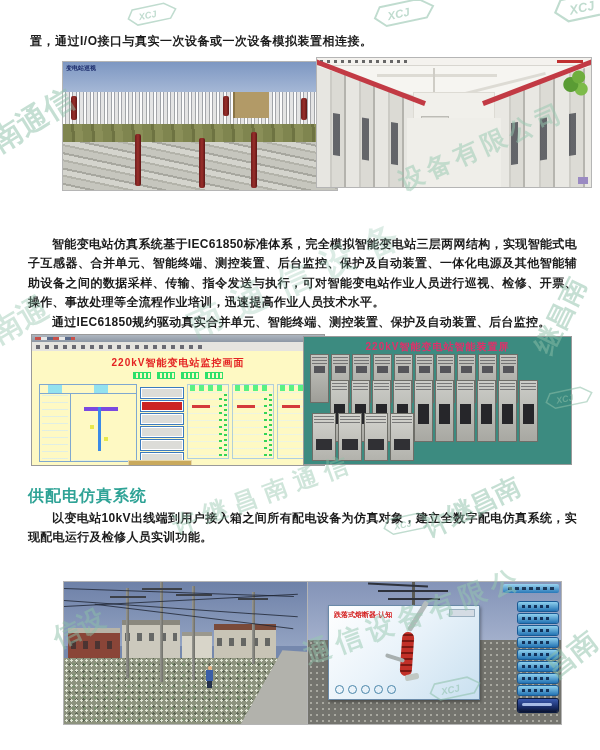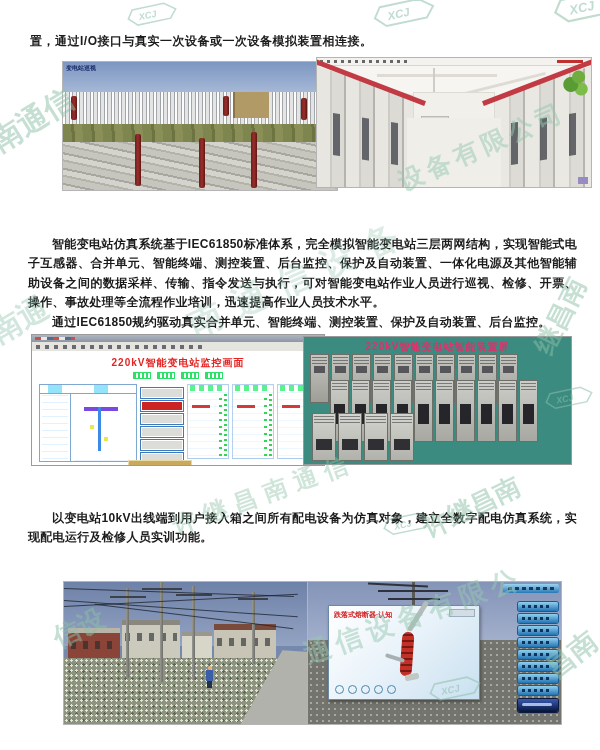--- a/index.html
+++ b/index.html
@@ -111,21 +111,21 @@
   .img3{left:31px;top:334px;width:257px;height:130px;background:#1164b2;border:1px solid #9a9a9a;}
   .img3 .wtitle{position:absolute;left:0;top:0;right:0;height:7px;
      background:linear-gradient(#aeb6c0,#8d97a4);}
   .img3 .wtitle i{position:absolute;left:3px;top:2px;width:40px;height:3px;
      background:repeating-linear-gradient(90deg,#c8504a 0 6px,#e8e8e8 6px 12px,#5a6a8a 12px 18px);}
   .img3 .wtitle b{position:absolute;right:3px;top:2px;width:12px;height:3px;background:#b44;}
   .img3 .wtool{position:absolute;left:0;top:7px;right:0;height:9px;background:#e6e4df;
      border-bottom:1px solid #c5c3be;}
   .img3 .wtool i{position:absolute;left:4px;top:3px;width:170px;height:4px;
      background:repeating-linear-gradient(90deg,#6a6a72 0 4px,transparent 4px 9px);}
-  .img3 .canvas{position:absolute;left:0;top:16px;right:0;bottom:0;background:#ffffff;}
+  .img3 .canvas{position:absolute;left:0;top:16px;right:0;bottom:0;background:#fef9c3;}
   .img3 .rtitle{position:absolute;left:0;right:0;top:5px;text-align:center;font-size:10px;
      font-weight:bold;color:#e42222;filter:blur(.6px);letter-spacing:1px;}
   .img3 .gsub{position:absolute;left:0;right:0;top:21px;display:flex;justify-content:center;gap:6px;}
   .img3 .gsub i{width:16px;height:5px;border:1px solid #2de06a;
      background:repeating-linear-gradient(90deg,#2de06a 0 2px,transparent 2px 4px);}
   .img3 .ltable{position:absolute;left:7px;top:33px;width:96px;height:76px;
      border:1px solid #7fa8d0;}
   .img3 .ltable .hd{height:8px;border-bottom:1px solid #7fa8d0;
      background:repeating-linear-gradient(90deg,transparent 0 8px,rgba(120,220,250,.8) 8px 22px,transparent 22px 46px);}
   .img3 .ltable .vline{position:absolute;left:30px;top:8px;bottom:0;width:1px;background:#7fa8d0;}
@@ -504,20 +504,21 @@
           <div class="ph"></div>
           <div class="pk"></div>
         </div>
         <div class="panel">
           <div class="ph"></div>
           <div class="pk"></div>
         </div>
       </div>
   </div>
 
+  <div class="sec-heading h2">供配电仿真系统</div>
   <div class="paras paras2">
     <p>以变电站10kV出线端到用户接入箱之间所有配电设备为仿真对象，建立全数字配电仿真系统，实现配电运行及检修人员实训功能。</p>
   </div>
 
   <div class="shot img5">
     <div class="sky"></div>
     <div class="house hsA">
         <div class="win"></div>
       </div>
     <div class="house hsB">

